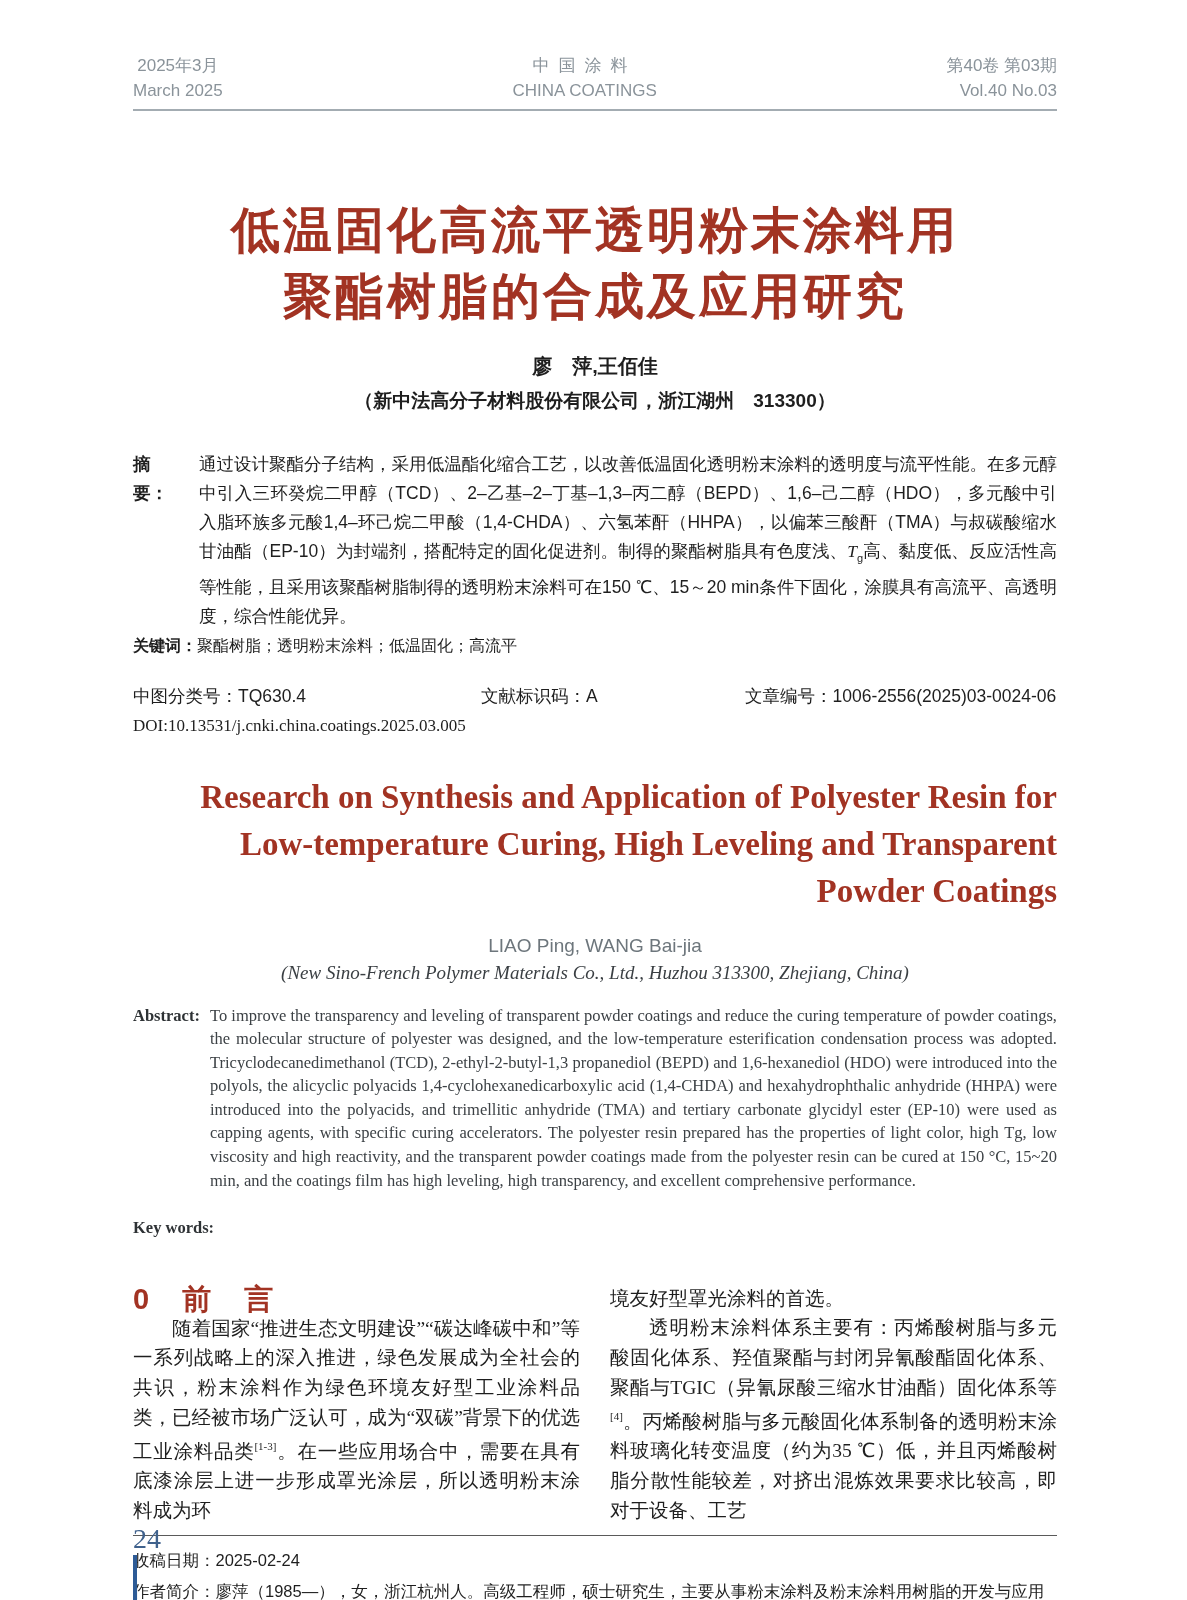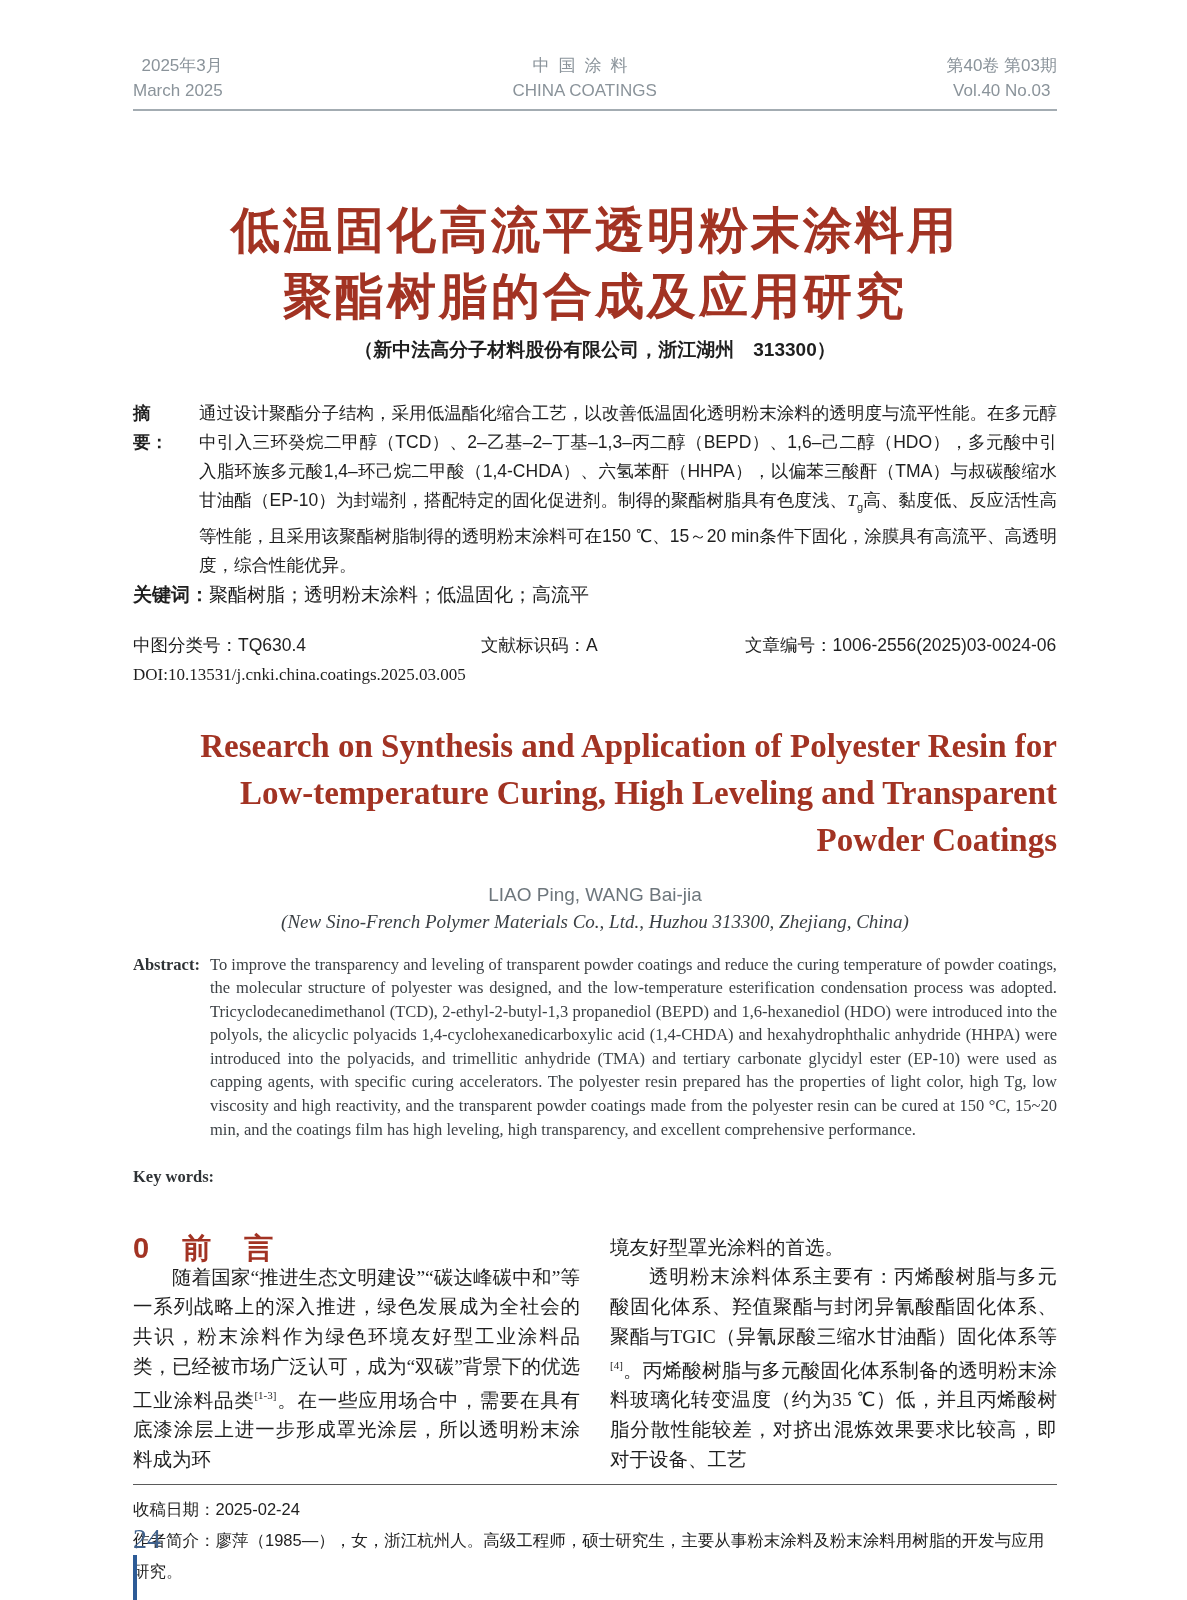--- a/index.html
+++ b/index.html
@@ -8,41 +8,41 @@
     position:relative; width:1187px; height:1600px; margin:0 auto;
     background:#ffffff; overflow:hidden;
     font-family:"Liberation Serif", serif; color:#1e1e1e;
   }
   .content { position:absolute; left:133px; top:0; width:924px; }
 
   
   .hdr { display:flex; justify-content:space-between; align-items:flex-end;
          margin-top:53px; color:#8a939a; font-family:"Liberation Sans", sans-serif;
          font-size:17px; line-height:25px; }
-  .hdr-left { text-align:right; }
+  .hdr-left { text-align:center; }
   .hdr-center { text-align:center; }
-  .hdr-right { text-align:center; }
+  .hdr-right { text-align:right; }
   .hdr-cn { letter-spacing:9px; }
   .hdr-rule { border-bottom:2px solid #a3acb2; margin-top:6px; }
 
   
   .title-cn { margin-top:86px; text-align:center; color:#a23323;
               font-family:"Liberation Sans", sans-serif; font-weight:bold;
               font-size:49px; line-height:66px; letter-spacing:3px; }
   .authors-cn { margin-top:24px; text-align:center; font-family:"Liberation Sans", sans-serif;
                 font-weight:bold; font-size:20px; }
   .affil-cn { margin-top:8px; text-align:center; font-family:"Liberation Sans", sans-serif;
               font-weight:bold; font-size:19px; }
 
   
   .abs-cn { margin-top:36px; display:flex; font-family:"Liberation Sans", sans-serif;
             font-size:17.5px; line-height:29px; }
   .abs-cn-label { flex:0 0 66px; font-weight:bold; }
   .abs-cn-text { flex:1; text-align:justify; }
-  .kw-cn { display:flex; font-family:"Liberation Sans", sans-serif; font-size:19px;
+  .kw-cn { display:flex; font-family:"Liberation Sans", sans-serif; font-size:16px;
            line-height:29px; }
   .kw-cn-label { font-weight:bold; }
   .tvar { font-style:italic; font-family:"Liberation Serif", serif; }
   sub { font-size:11px; }
   sup { font-size:11px; }
 
   
   .meta-row { position:relative; margin-top:24px; height:26px;
               font-family:"Liberation Sans", sans-serif; font-size:17.5px; font-weight:500; }
   .meta-1 { position:absolute; left:0; }
@@ -110,20 +110,21 @@
         <div>第40卷 第03期</div>
         <div>Vol.40 No.03</div>
       </div>
     </div>
     <div class="hdr-rule"></div>
 
     <div class="title-cn">
       <div>低温固化高流平透明粉末涂料用</div>
       <div>聚酯树脂的合成及应用研究</div>
     </div>
+    <div class="authors-cn">廖　萍,王佰佳</div>
     <div class="affil-cn">（新中法高分子材料股份有限公司，浙江湖州　313300）</div>
 
     <div class="abs-cn">
       <div class="abs-cn-label">摘　要：</div>
       <div class="abs-cn-text"><span>通过设计聚酯分子结构，采用低温酯化缩合工艺，以改善低温固化透明粉末涂料的透明度与流平性能。在多元醇中引入三环癸烷二甲醇（TCD）、2–乙基–2–丁基–1,3–丙二醇（BEPD）、1,6–己二醇（HDO），多元酸中引入脂环族多元酸1,4–环己烷二甲酸（1,4-CHDA）、六氢苯酐（HHPA），以偏苯三酸酐（TMA）与叔碳酸缩水甘油酯（EP-10）为封端剂，搭配特定的固化促进剂。制得的聚酯树脂具有色度浅、</span><span class="tvar">T</span><sub>g</sub><span>高、黏度低、反应活性高等性能，且采用该聚酯树脂制得的透明粉末涂料可在150 ℃、15～20 min条件下固化，涂膜具有高流平、高透明度，综合性能优异。</span></div>
     </div>
     <div class="kw-cn">
       <span class="kw-cn-label">关键词：</span>
       <span>聚酯树脂；透明粉末涂料；低温固化；高流平</span>
     </div>

